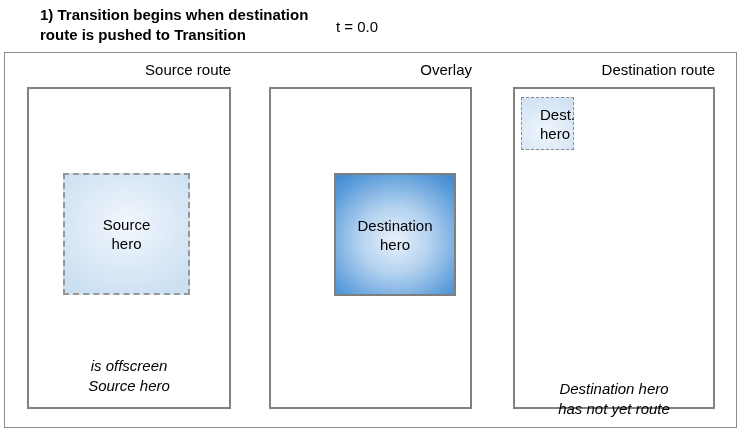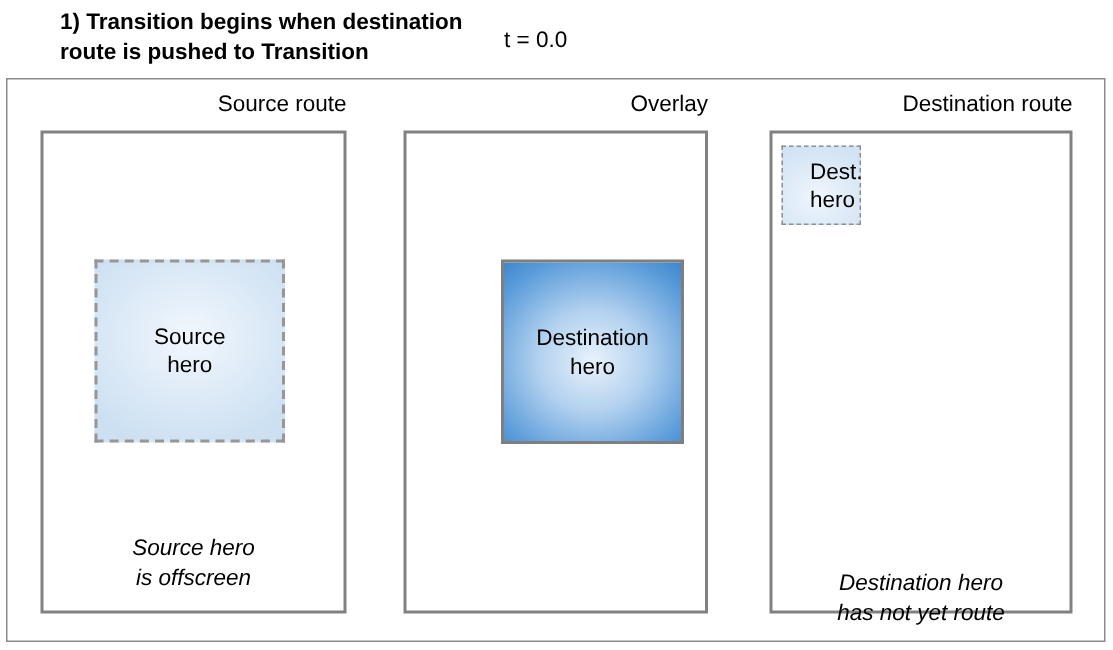--- a/index.html
+++ b/index.html
@@ -147,22 +147,22 @@
     <span>Destination</span>
     <span>hero</span>
   </div>
 
   <div class="hero dest-hero">
     <span>Dest.</span>
     <span>hero</span>
   </div>
 
   <div class="caption caption-1">
+    <div>is offscreen</div>
     <div>Source hero</div>
-    <div>is offscreen</div>
   </div>
 
   <div class="caption caption-3">
     <div>Destination hero</div>
     <div>has not yet route</div>
   </div>
 
 </div>
 
 </body></html>

